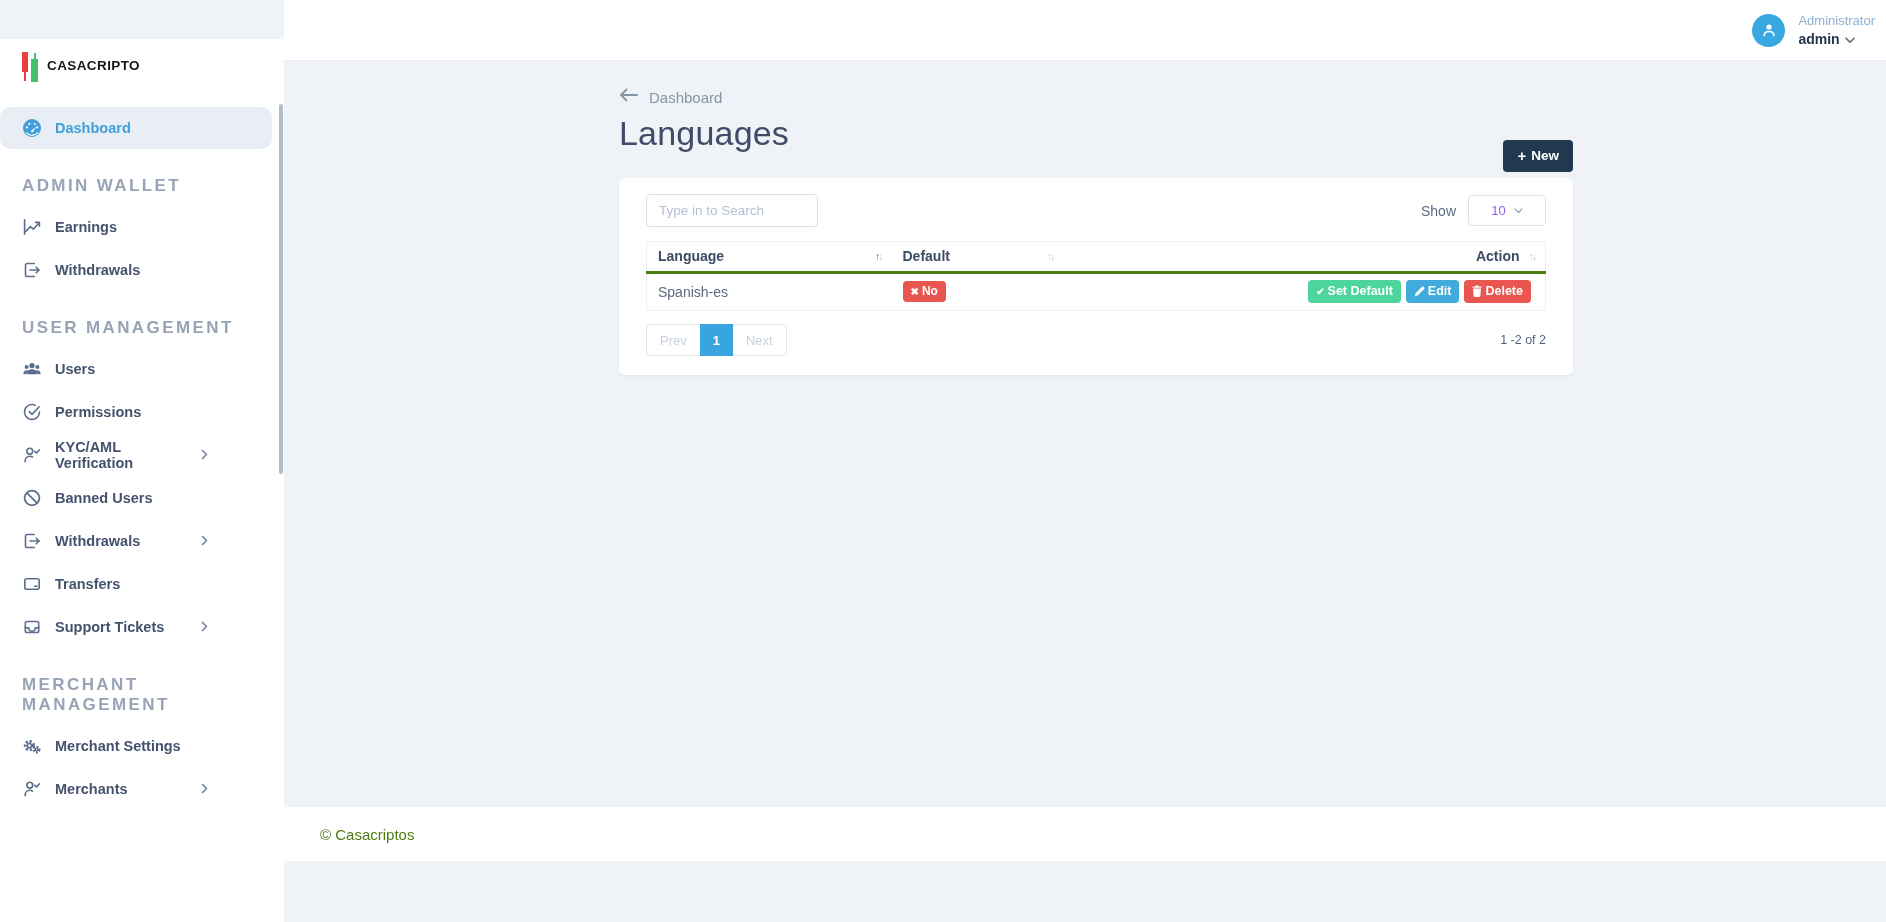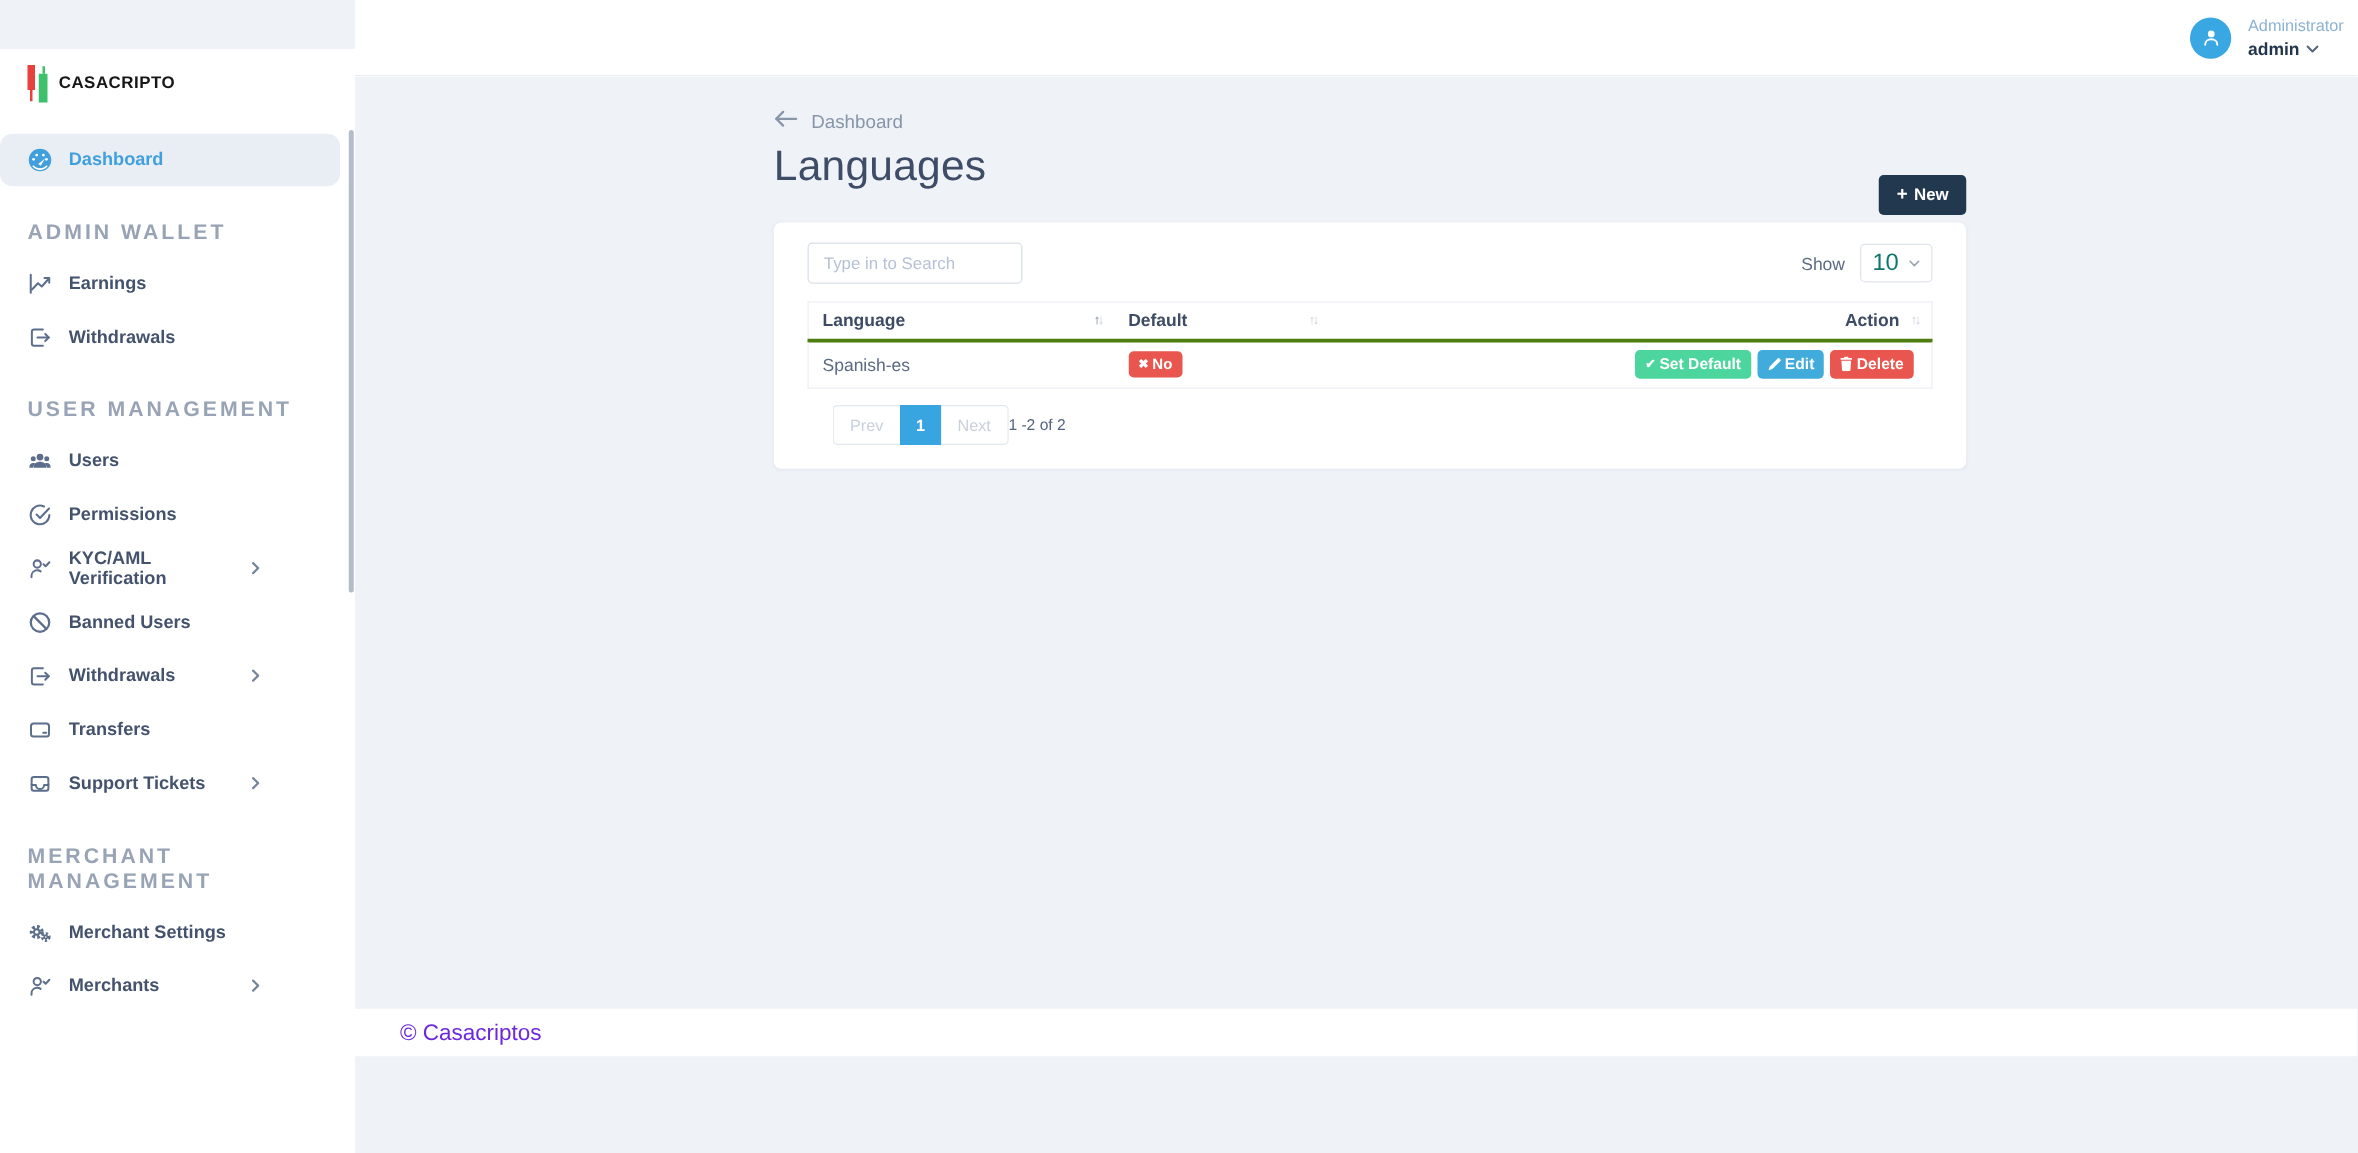--- a/index.html
+++ b/index.html
@@ -55,23 +55,23 @@
   
   .card { margin-top:22px; background:#fff; border-radius:6px; padding:16px 27px 19px;
           box-shadow:0 1px 3px rgba(40,60,90,.06); }
   .card-tools { display:flex; align-items:center; justify-content:space-between; }
   .search-input { width:172px; height:33px; border:1px solid #d9dfe9; border-radius:4px;
                   padding:0 12px; font-size:13.5px; color:#55647e; outline:none;
                   font-family:"Liberation Sans", sans-serif; }
   .search-input::placeholder { color:#b6c0d6; }
   .show-group { display:flex; align-items:center; gap:12px; }
   .show-label { font-size:14px; color:#5c6b84; }
-  .page-size { width:58px; height:31px; border:1px solid #dfe4ec; border-radius:4px;
+  .page-size { width:78px; height:31px; border:1px solid #dfe4ec; border-radius:4px;
                display:flex; align-items:center; justify-content:center; gap:8px;
-               font-size:19px; color:#0f766e; cursor:pointer; background:#fff; }
+               font-size:13px; color:#8b5cf6; cursor:pointer; background:#fff; }
 
   table.lang-table { width:100%; margin-top:14px; border-collapse:collapse;
                      border:1px solid #edf0f5; }
   .lang-table th { font-size:14px; font-weight:600; color:#3d4b64; text-align:left;
                    padding:6px 10px 7px 11px; border-bottom:3px solid #4d7c0f; cursor:pointer; }
   .lang-table th .th-inner { display:flex; align-items:center; justify-content:space-between; }
   .lang-table th.th-action .th-inner { justify-content:flex-end; gap:9px; }
   .sort { font-size:10.5px; color:#c3ccd8; letter-spacing:-2px; white-space:nowrap; }
   .sort .up-active { color:#66758c; }
   .lang-table td { font-size:14px; color:#5a6981; padding:6px 10px 7px 11px;
@@ -86,33 +86,33 @@
   .actions-cell { text-align:right; }
   .actions-wrap { display:flex; justify-content:flex-end; gap:5px; padding-right:4px; }
   .abtn { display:inline-flex; align-items:center; gap:3px; border:none; border-radius:4px;
           padding:4px 8px 5px; color:#fff; font-size:12.5px; font-weight:bold; cursor:pointer;
           font-family:"Liberation Sans", sans-serif; }
   .abtn .bico { font-size:10px; }
   .abtn-edit { background:#41abdc; }
   .abtn-delete { background:#e8564f; }
   .abtn-setdefault { background:#4cd69d; }
 
-  .card-footer { margin-top:13px; display:flex; align-items:center; justify-content:flex-start;margin-left:20px; }
+  .card-footer { margin-top:13px; display:flex; align-items:center; justify-content:space-between; }
   .pager { display:inline-flex; }
   .pg { height:32px; display:inline-flex; align-items:center; font-size:13px; cursor:pointer; }
   .pg-prev, .pg-next { background:#fff; border:1px solid #e2e7ee; color:#c7d0dc; padding:0 13px; }
   .pg-prev { border-radius:4px 0 0 4px; border-right:none; }
   .pg-next { border-radius:0 4px 4px 0; border-left:none; }
   .pg-current { background:#39a5e0; border:1px solid #39a5e0; color:#fff; padding:0 12px;
                 font-weight:600; }
   .range-text { font-size:12.5px; color:#55647e; }
 
   
-  .footer { margin-left:284px; height:38px; background:#fff; display:flex; align-items:center;
-            padding-left:36px; font-size:18px; color:#6d28d9; }
+  .footer { margin-left:284px; height:54px; background:#fff; display:flex; align-items:center;
+            padding-left:36px; font-size:15px; color:#4d7c0f; }
 </style>
 </head>
 <body>
 
 <aside class="sidebar">
   <div class="logo-row">
     <span class="candle candle-red"></span>
     <span class="candle candle-green"></span>
     <span class="brand-text">CASACRIPTO</span>
   </div>

